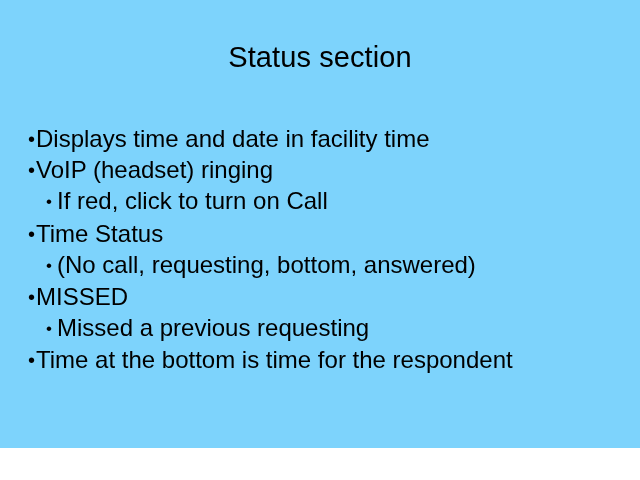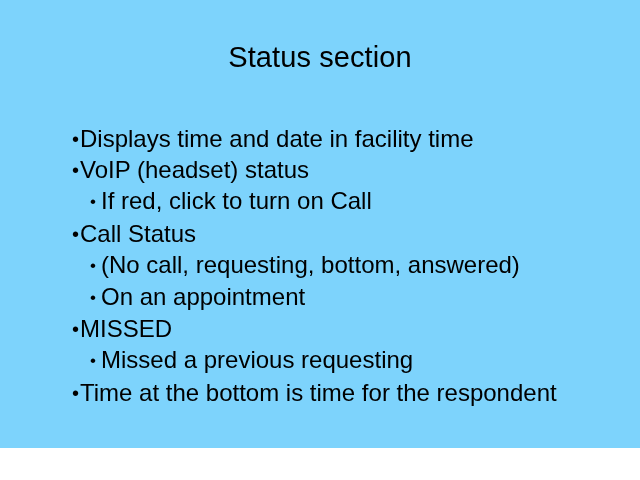--- a/index.html
+++ b/index.html
@@ -46,21 +46,20 @@
     width: 600px;
   }
 
   .bullet-line {
     display: block;
     color: #000000;
     font-size: 24px;
     line-height: 29.2px;
     white-space: nowrap;
     font-weight: 400;
-    margin-left: 44px;
   }
 
   
   .bullet-line.level-1 {
     padding-left: 0px;
   }
 
   
   .bullet-line.level-2 {
     padding-left: 18px;
@@ -96,39 +95,36 @@
 
   <div class="slide-title">Status section</div>
 
   <div class="body-block">
 
     <div class="bullet-line level-1">
       <span class="bullet-mark">•</span><span class="bullet-text">Displays time and date in facility time</span>
     </div>
 
     <div class="bullet-line level-1">
-      <span class="bullet-mark">•</span><span class="bullet-text">VoIP (headset) status</span>
+      <span class="bullet-mark">•</span><span class="bullet-text">VoIP (headset) ringing</span>
     </div>
 
     <div class="bullet-line level-2">
       <span class="bullet-mark">•</span><span class="bullet-text">If red, click to turn on Call</span>
     </div>
 
     <div class="bullet-line level-1">
-      <span class="bullet-mark">•</span><span class="bullet-text">Call Status</span>
+      <span class="bullet-mark">•</span><span class="bullet-text">Time Status</span>
     </div>
 
     <div class="bullet-line level-2">
       <span class="bullet-mark">•</span><span class="bullet-text">(No call, requesting, bottom, answered)</span>
     </div>
 
 
-    <div class="bullet-line level-2">
-      <span class="bullet-mark">•</span><span class="bullet-text">On an appointment</span>
-    </div>
 
     <div class="bullet-line level-1">
       <span class="bullet-mark">•</span><span class="bullet-text">MISSED</span>
     </div>
 
     <div class="bullet-line level-2">
       <span class="bullet-mark">•</span><span class="bullet-text">Missed a previous requesting</span>
     </div>
 
     <div class="bullet-line level-1">

